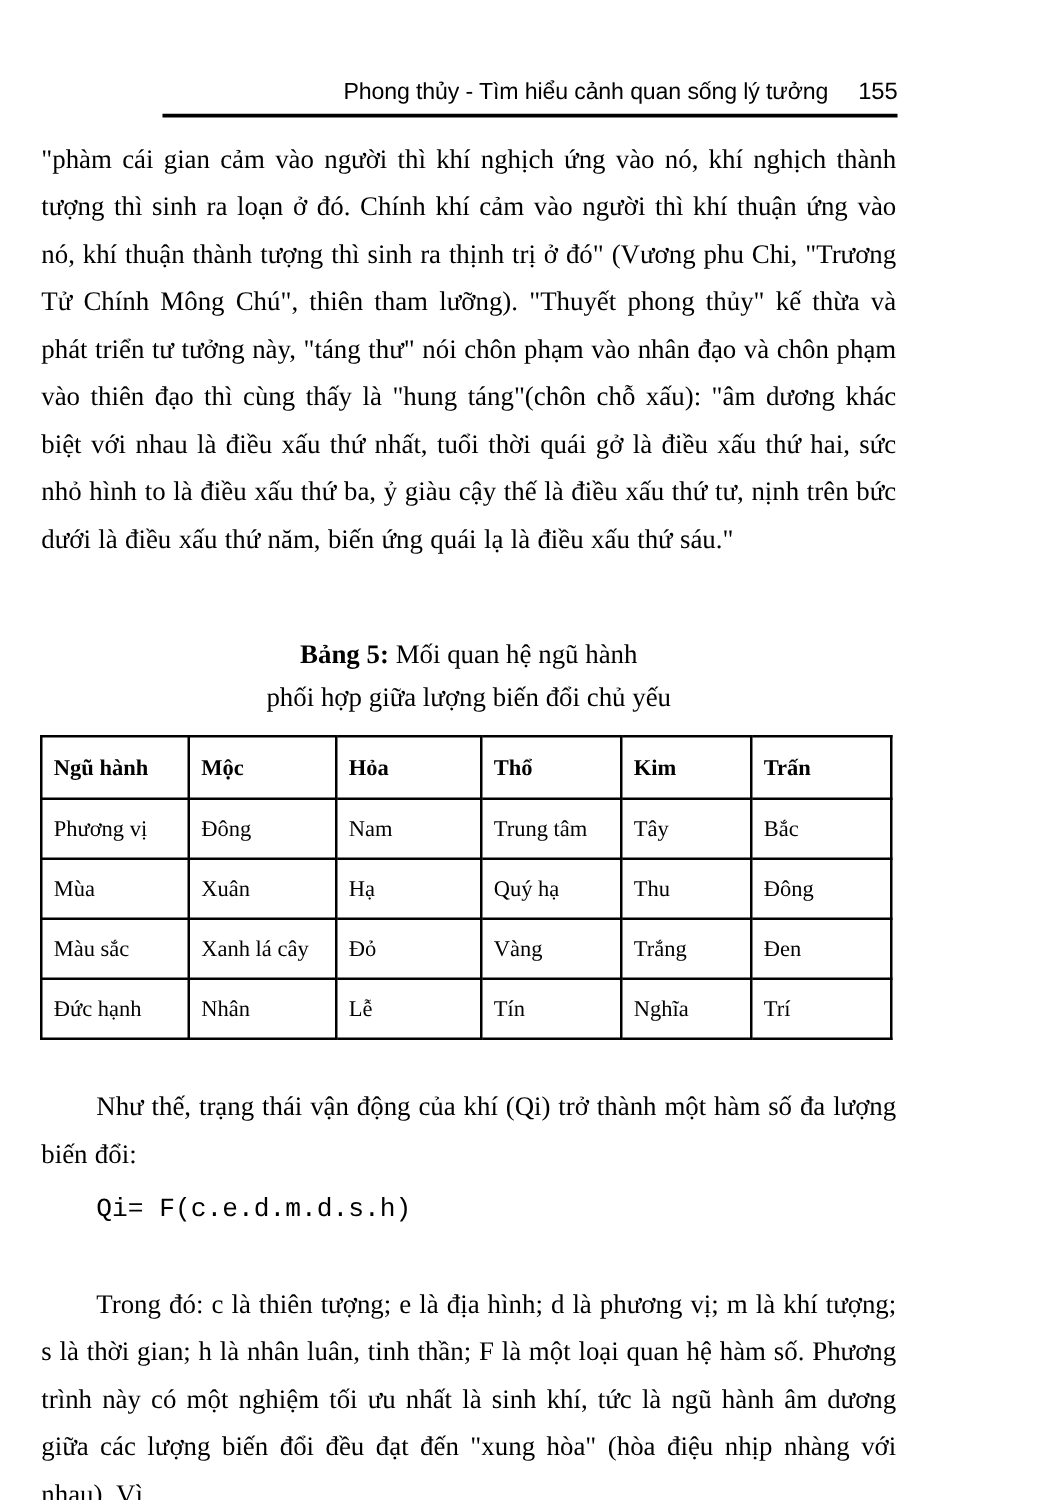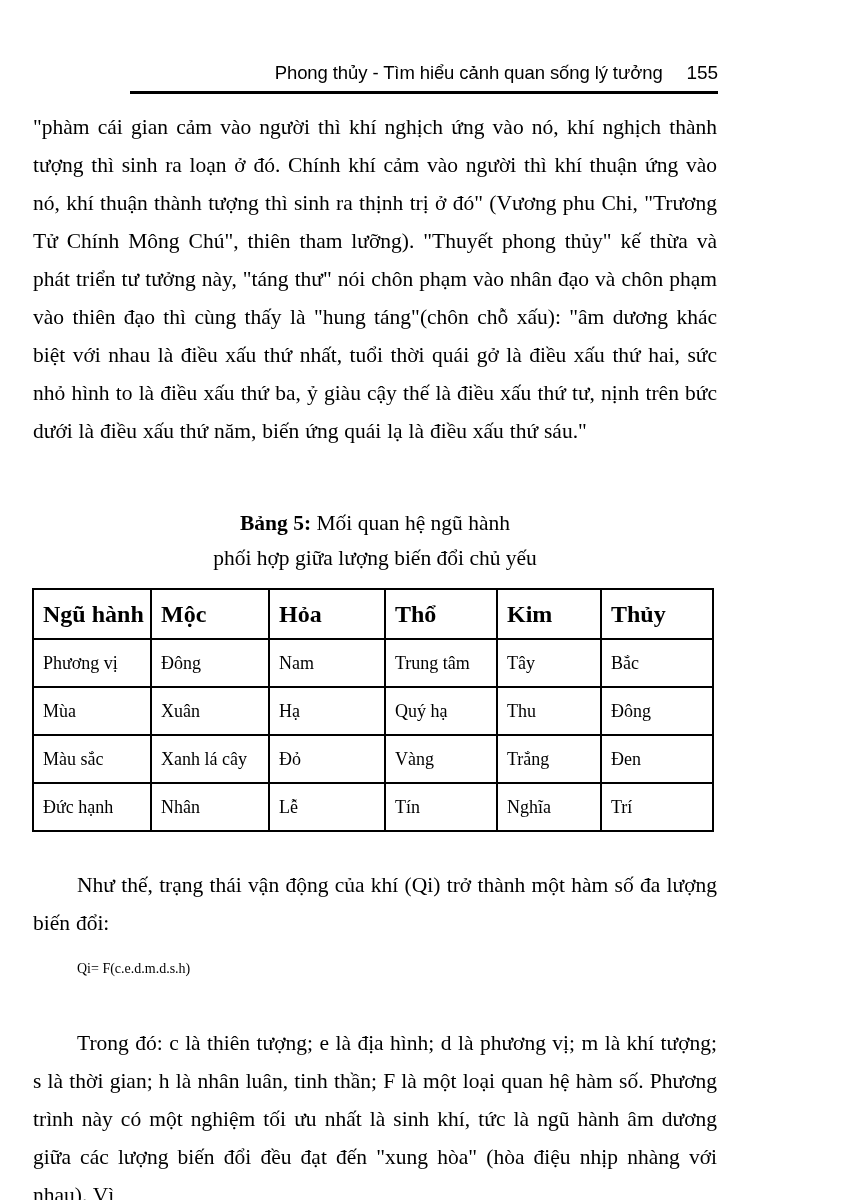--- a/index.html
+++ b/index.html
@@ -113,42 +113,43 @@
     padding: 5px 0 5px 9px;
     text-align: left;
     vertical-align: middle;
     height: 36px;
     font-weight: normal;
     white-space: nowrap;
     overflow: hidden;
   }
   table.ngu-hanh thead th {
     font-weight: bold;
-    font-size: 24px;
+    font-size: 18px;
     height: 38px;
   }
   table.ngu-hanh col.c0 { width: 118px; }
   table.ngu-hanh col.c1 { width: 118px; }
   table.ngu-hanh col.c2 { width: 116px; }
   table.ngu-hanh col.c3 { width: 112px; }
   table.ngu-hanh col.c4 { width: 104px; }
   table.ngu-hanh col.c5 { width: 112px; }
 
   
   .body-col-2 {
     position: absolute;
     left: 33px;
     top: 838px;
     width: 684px;
   }
   .formula {
     margin: 0;
-    font-size: 14px;
+    font-size: 21px;
     line-height: 38px;
     text-indent: 44px;
+    font-family: Liberation Mono, monospace;
   }
   .spacer-sm { height: 8px; }
 </style>
 </head>
 <body>
 
 <div class="page">
 
   <div class="running-head">
     <span class="head-title">Phong thủy - Tìm hiểu cảnh quan sống lý tưởng</span>
@@ -177,21 +178,21 @@
           <col class="c4">
           <col class="c5">
       </colgroup>
       <thead>
         <tr>
           <th>Ngũ hành</th>
           <th>Mộc</th>
           <th>Hỏa</th>
           <th>Thổ</th>
           <th>Kim</th>
-          <th>Thủy</th>
+          <th>Trấn</th>
         </tr>
       </thead>
       <tbody>
         <tr>
           <td>Phương vị</td>
           <td>Đông</td>
           <td>Nam</td>
           <td>Trung tâm</td>
           <td>Tây</td>
           <td>Bắc</td>

